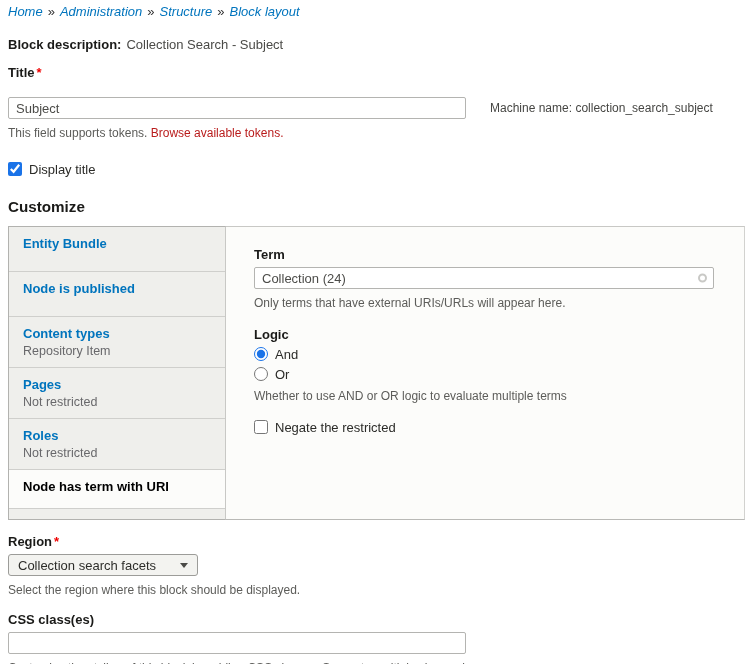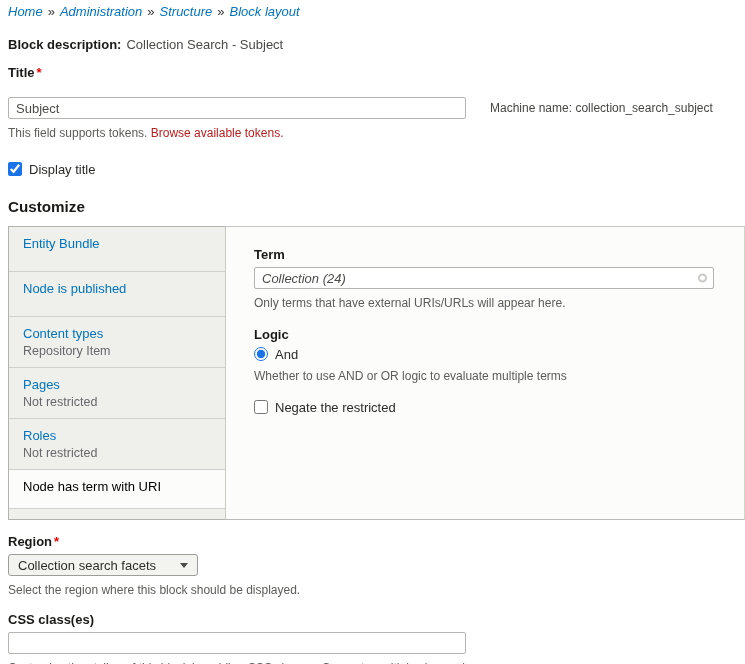--- a/index.html
+++ b/index.html
@@ -54,34 +54,34 @@
   
   .vtabs { display: flex; align-items: stretch; margin-right: 0; }
   .vtabs-list {
     width: 218px; flex: none;
     background: #efefec;
     border: 1px solid #b2b2af;
     border-right: 1px solid #c8c8c5;
     padding-bottom: 10px;
   }
   .vtab { padding: 9px 14px; min-height: 45px; border-bottom: 1px solid #cfcfcc; cursor: pointer; }
-  .vtab-title { color: #0074bd; font-weight: normal; }
+  .vtab-title { color: #0074bd; font-weight: bold; }
   .vtab-summary { color: #68686b; font-size: 12.5px; margin-top: 3px; }
   .vtab-summary:empty { display: none; }
   .vtab.active { background: #fcfcfa; min-height: 39px; }
   .vtab.active .vtab-title { color: #000; }
   .vtabs-pane {
     flex: 1;
     background: #fcfcfa;
     border-top: 1px solid #c8c8c5;
     border-right: 1px solid #d2d2cf;
     border-bottom: 1px solid #b9b9b6;
     padding: 20px 28px;
   }
-  .term-wrap { position: relative; width: 460px; font-style: italic; }
+  .term-wrap { position: relative; width: 460px; }
   .term-input { width: 100%; padding-right: 26px; }
   .autocomplete-icon {
     position: absolute; right: 7px; top: 50%; transform: translateY(-50%);
     width: 9px; height: 9px;
     border: 2px solid #c9c9c6; border-radius: 50%;
   }
   .logic-group { margin-top: 17px; }
   .radio-row { margin: 5px 0; }
   .negate-row { margin-top: 17px; }
 
@@ -167,20 +167,23 @@
           <span class="autocomplete-icon"></span>
         </div>
         <p class="description">Only terms that have external URIs/URLs will appear here.</p>
       </div>
 
       <div class="logic-group">
         <label class="field-label" style="margin-bottom:2px;">Logic</label>
         <div class="radio-row">
           <label><input type="radio" name="logic" checked="" style=""><span>And</span></label>
         </div>
+        <div class="radio-row">
+          <label><input type="radio" name="logic" style=""><span>Or</span></label>
+        </div>
         <p class="description">Whether to use AND or OR logic to evaluate multiple terms</p>
       </div>
 
       <div class="negate-row">
         <label><input type="checkbox" style=""><span>Negate the restricted</span></label>
       </div>
     </div>
   </div>
 
   <div class="region-section">

